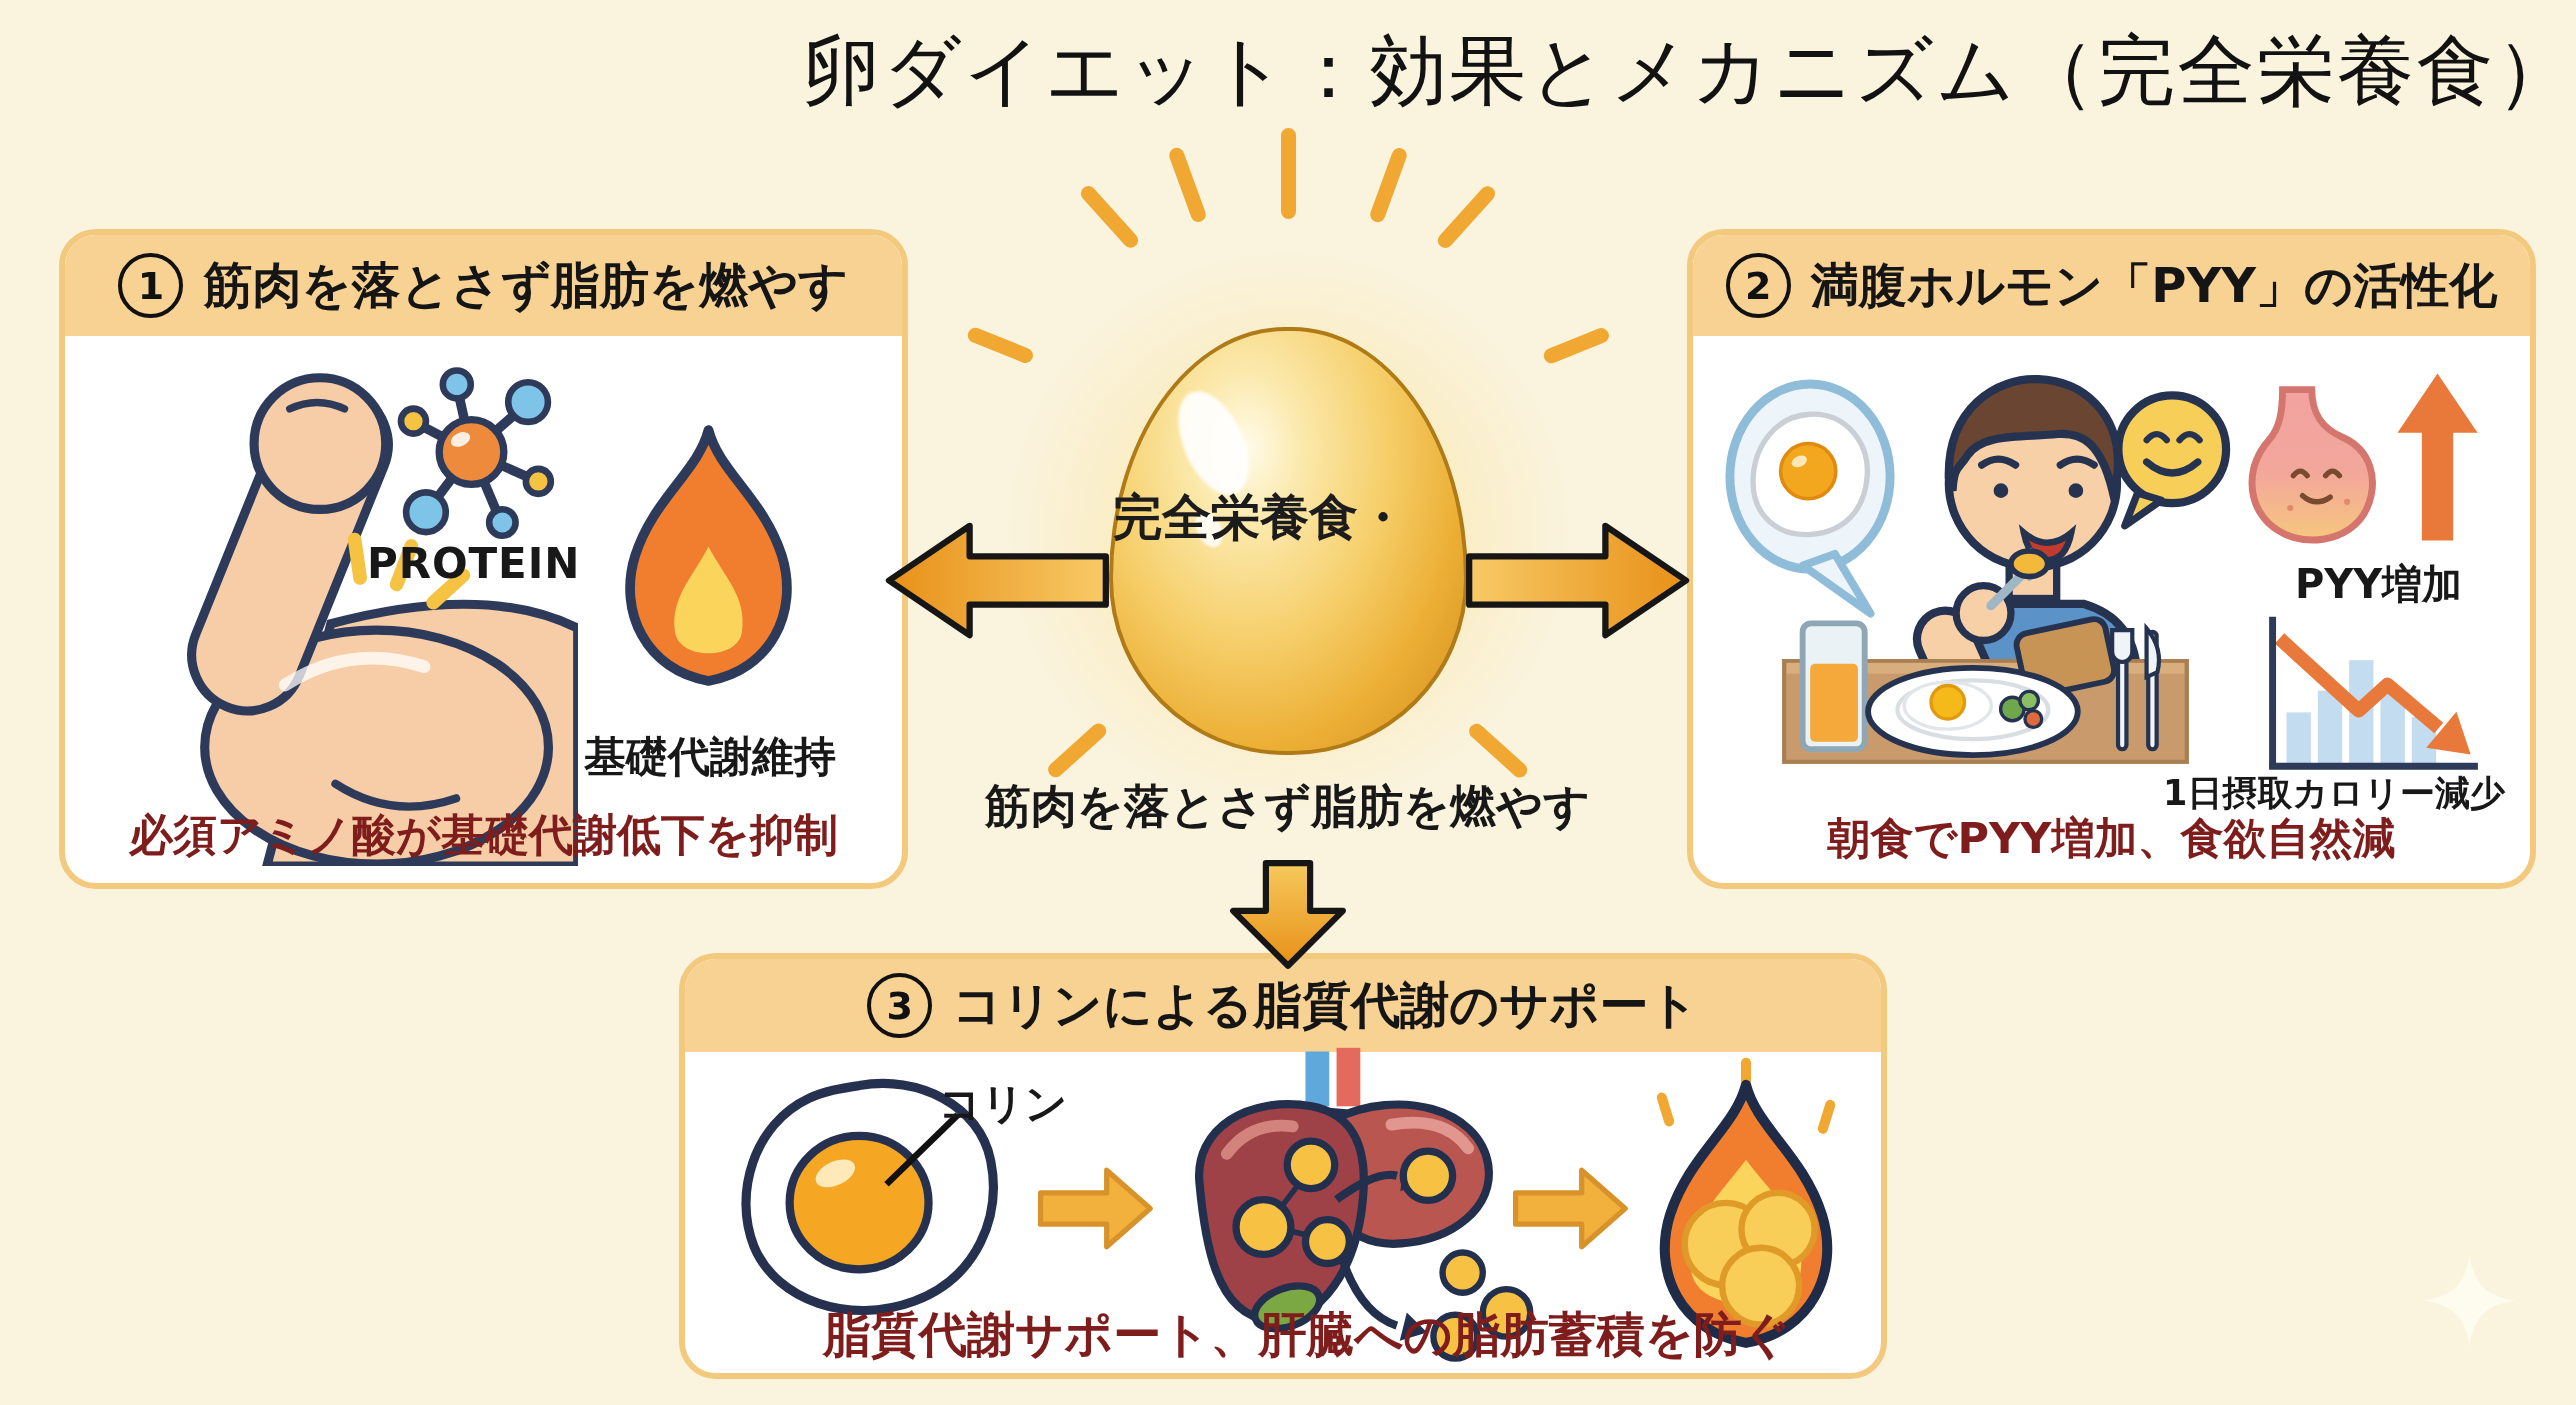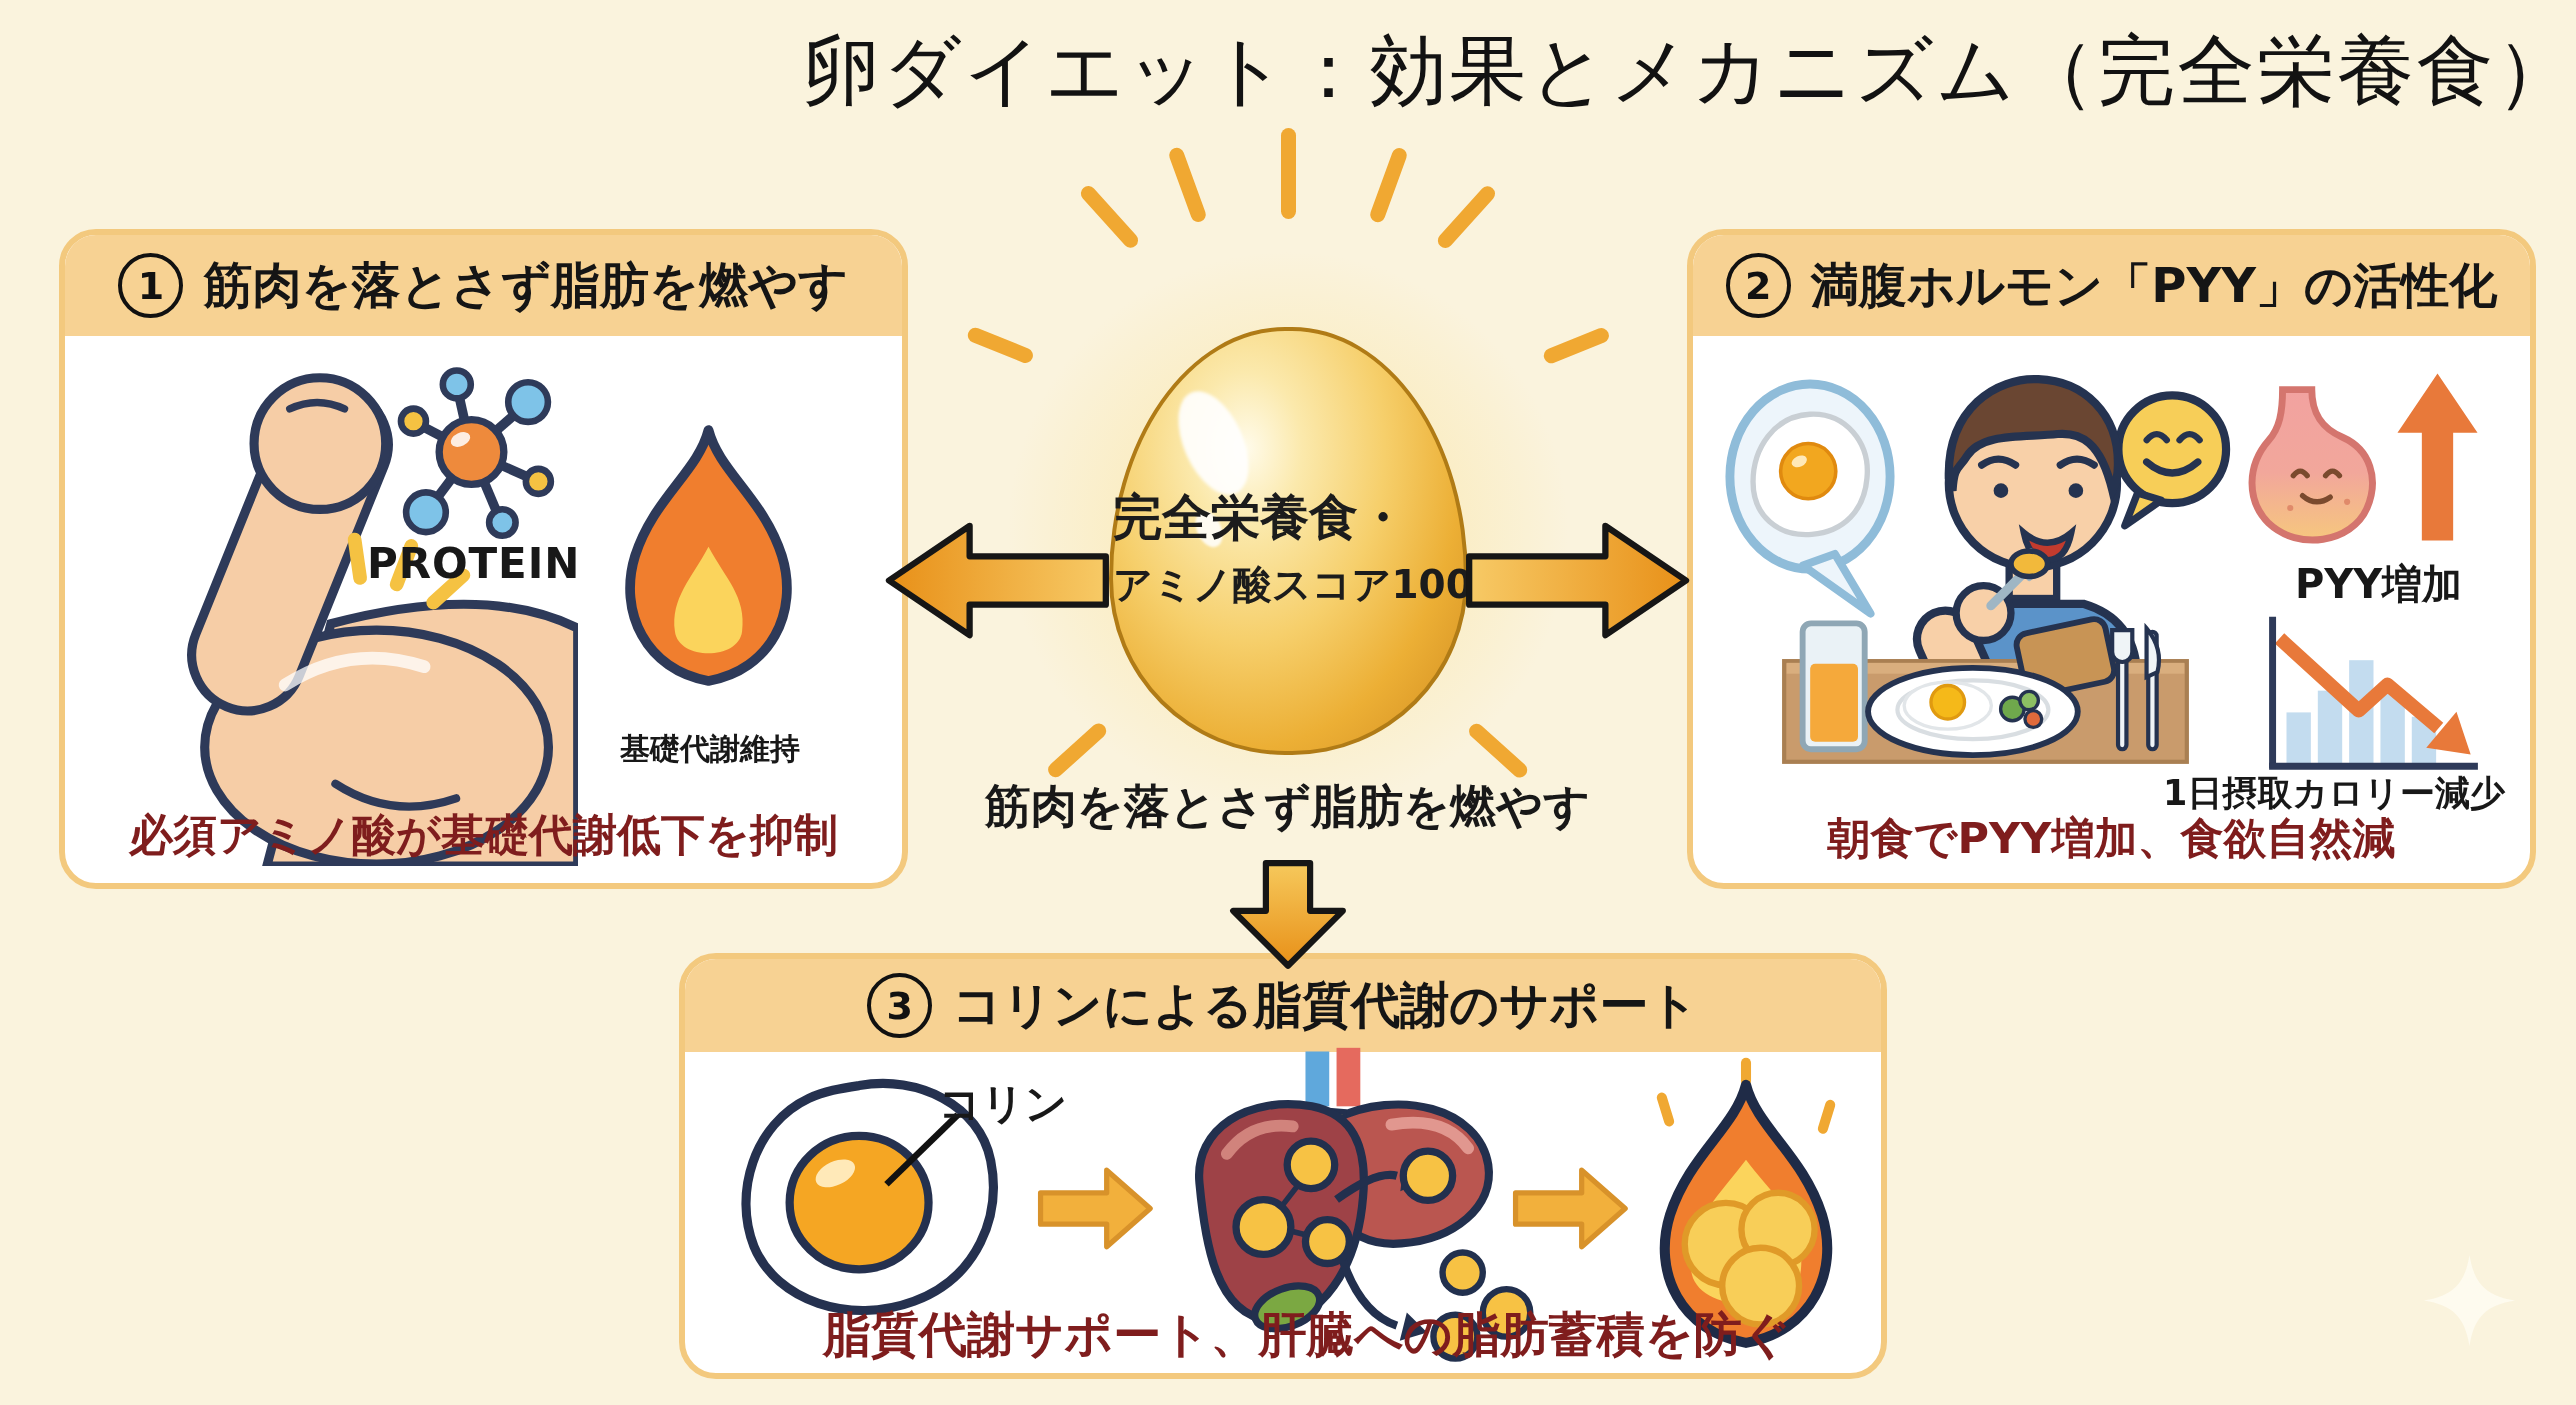--- a/index.html
+++ b/index.html
@@ -79,21 +79,21 @@
       <circle cx="206" cy="160" r="17" fill="#F5C242" stroke="#2E3A59" stroke-width="9"></circle>
       <circle cx="115" cy="120" r="44" fill="#EE8A3C" stroke="#2E3A59" stroke-width="10"></circle>
       <ellipse cx="100" cy="103" rx="14" ry="9" fill="#FFFFFF" opacity="0.85" transform="rotate(-25 100 103)"></ellipse>
     </svg>
     <div class="lbl" style="left:302px;top:304px;width:210px;font-size:42px;letter-spacing:0.9px;">PROTEIN</div>
 
     <svg class="abs" style="left:527px;top:188px;" width="233" height="265" viewBox="0 0 240 300">
       <path d="M120,8 C132,55 182,85 203,150 C223,214 190,280 120,292 C50,280 17,214 37,150 C58,85 108,55 120,8 Z" fill="#F07E2E" stroke="#2E3A59" stroke-width="11" stroke-linejoin="round"></path>
       <path d="M120,140 C139,176 163,196 158,236 C154,269 86,269 82,236 C77,198 101,176 120,140 Z" fill="#FBD45C"></path>
     </svg>
-    <div class="lbl" style="left:494px;top:494px;width:302px;font-size:30px;">基礎代謝維持</div>
+    <div class="lbl" style="left:494px;top:494px;width:302px;font-size:42px;">基礎代謝維持</div>
 
     <div class="cap" style="bottom:18.3px;font-size:44px;">必須アミノ酸が基礎代謝低下を抑制</div>
   </div>
 
   <div class="panel" style="left:1687px;top:229px;width:849px;height:660px;">
     <div class="panel-h" style="font-size:48px;">
       <span class="numc">2</span>
       <span>満腹ホルモン「PYY」の活性化</span>
     </div>
 
@@ -279,21 +279,20 @@
   <div class="ray" style="left:1459px;top:178px;height:78px;transform:rotate(42deg);"></div>
   <div class="ray" style="left:993px;top:311px;height:69px;transform:rotate(-68deg);"></div>
   <div class="ray" style="left:1569px;top:311px;height:69px;transform:rotate(68deg);"></div>
   <div class="ray" style="left:1070px;top:714px;height:73px;transform:rotate(-132deg);"></div>
   <div class="ray" style="left:1491px;top:714px;height:73px;transform:rotate(132deg);"></div>
 
   <div class="egg">
     <div class="egg-hl"></div>
     <div class="egg-hl2"></div>
     <div class="egg-t egg-t1">完全栄養食・</div>
-    <div class="egg-t egg-t2">アミノ酸スコア100</div>
   </div>
 
   <svg class="abs" style="left:880px;top:512px;z-index:3;" width="233" height="137" viewBox="0 0 260 150">
     <defs>
       <linearGradient id="gl" x1="1" y1="0" x2="0" y2="0">
         <stop offset="0" stop-color="#F7CA66"></stop>
           <stop offset="1" stop-color="#E89018"></stop>
       </linearGradient>
     </defs>
     <path d="M252,48 L100,48 L100,14 L10,75 L100,136 L100,102 L252,102 Z" fill="url(#gl)" stroke="#161616" stroke-width="7" stroke-linejoin="round"></path>

